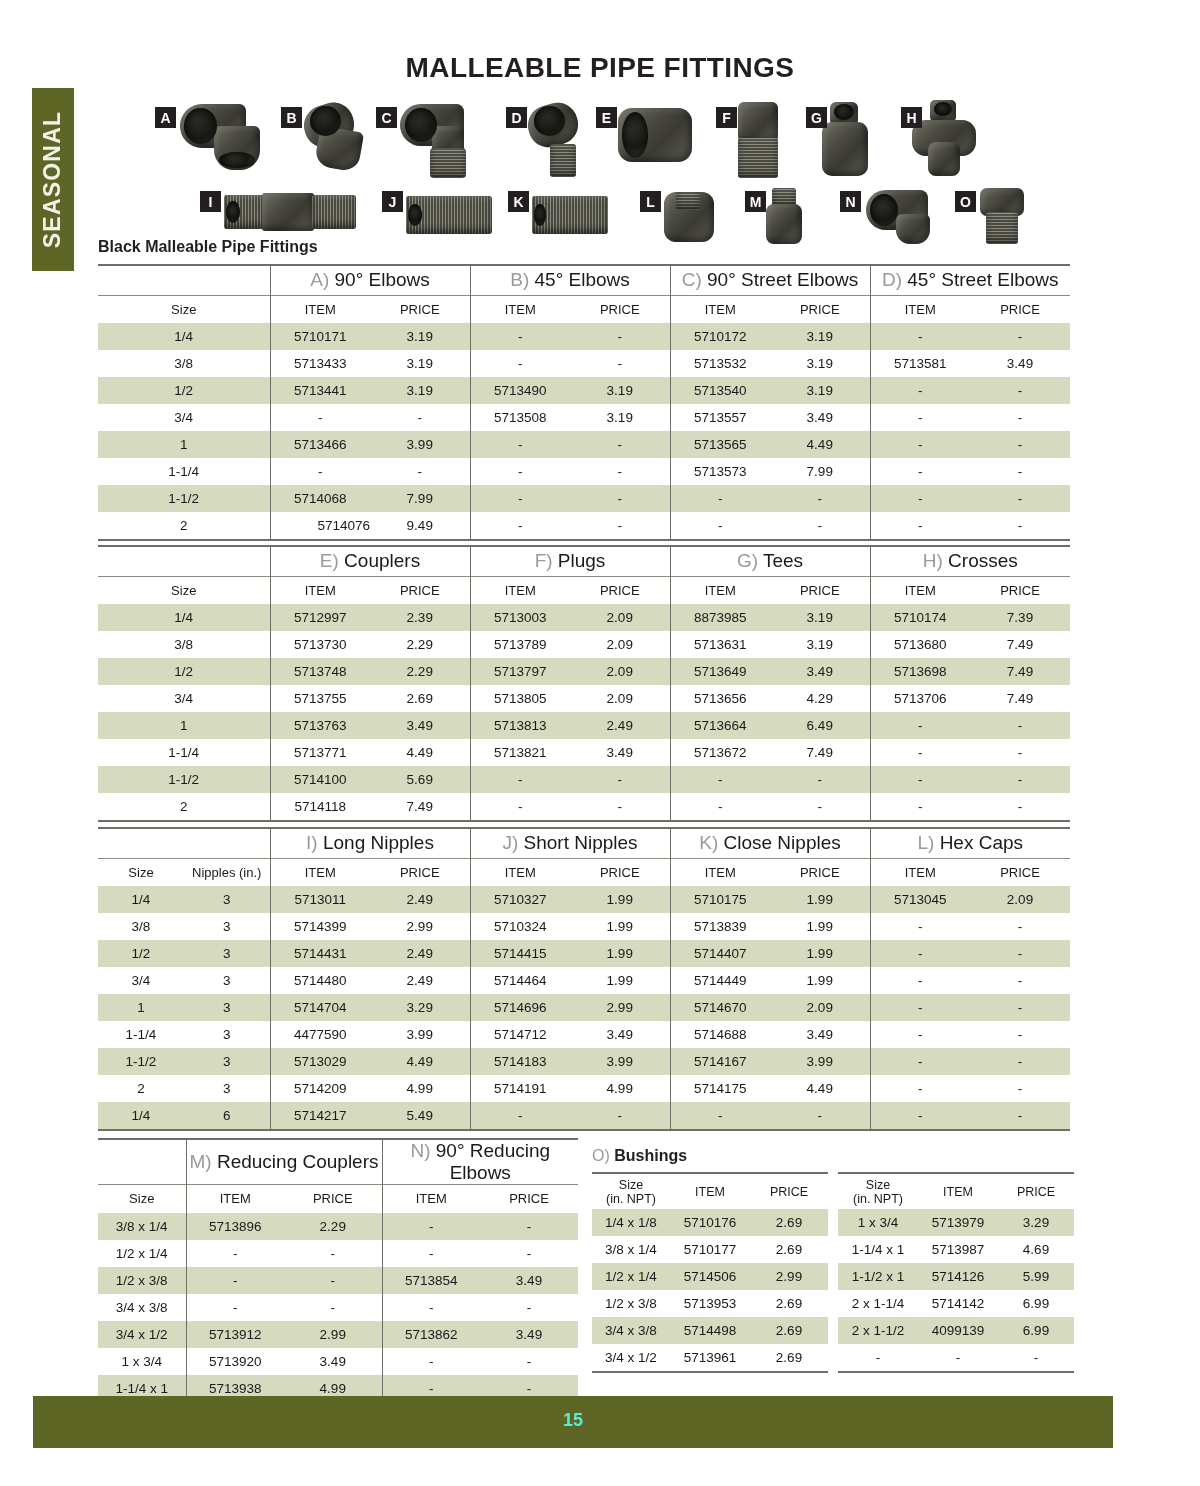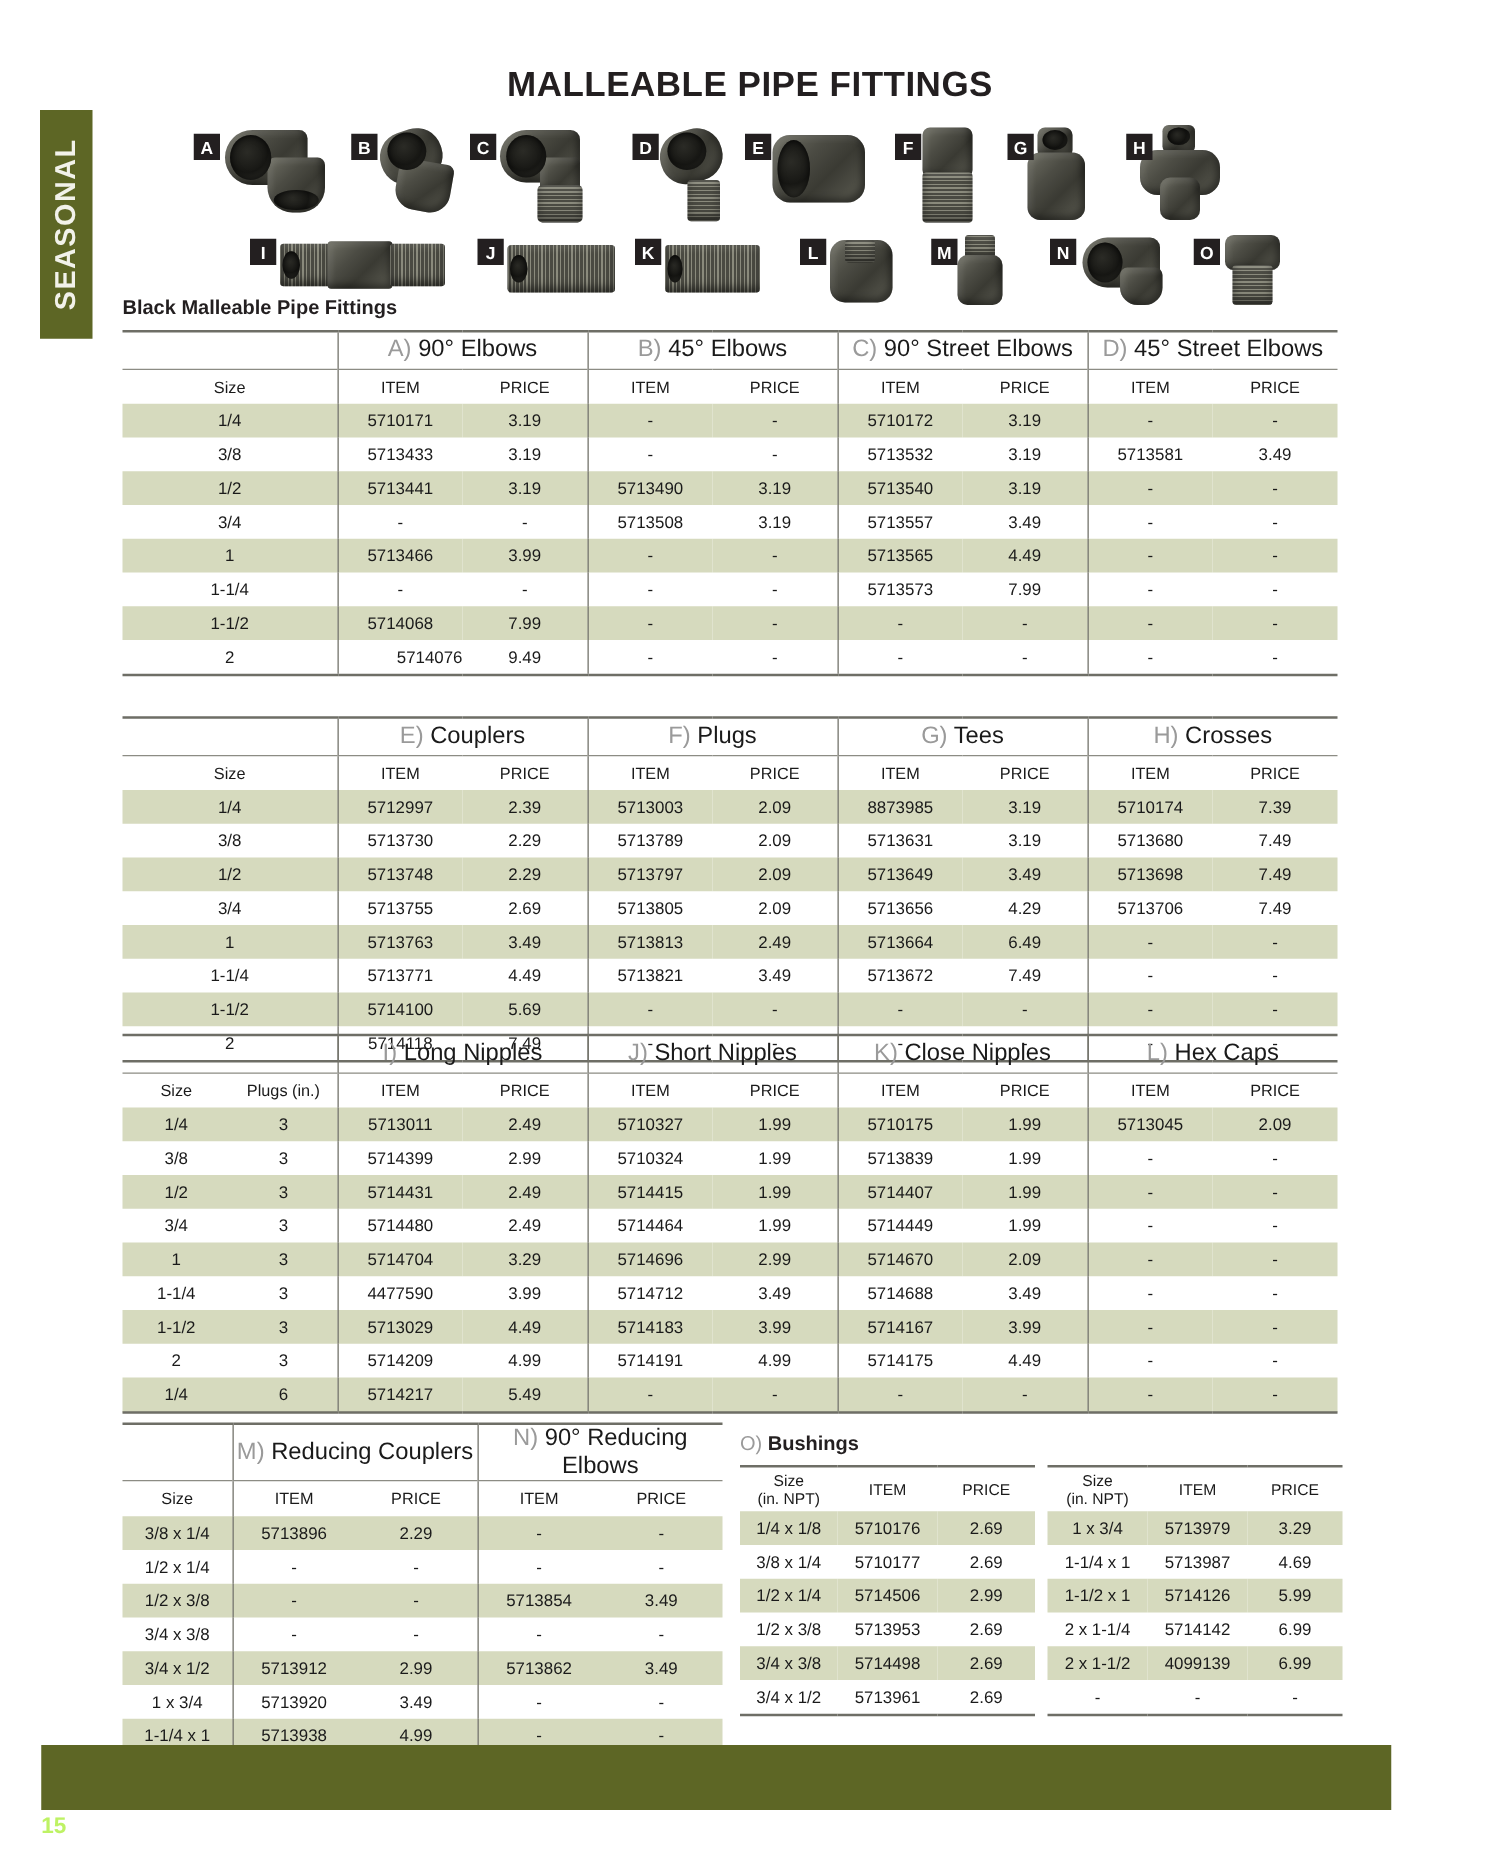--- a/index.html
+++ b/index.html
@@ -175,25 +175,24 @@
     left: 33px;
     top: 1396px;
     width: 1080px;
     height: 52px;
     background: #5d6625;
   }
   #footer-bar .pgnum {
     position: absolute;
     left: 0; right: 0;
     top: 14px;
-    text-align: left;
-    color: #bef264;
+    text-align: center;
+    color: #5eead4;
     font-size: 18px;
     font-weight: bold;
-    margin-top: 40px;
   }
 </style>
 </head>
 <body>
 
 <div id="seasonal-tab">
   <span>SEASONAL</span>
 </div>
 
 <div id="page-title">MALLEABLE PIPE FITTINGS</div>
@@ -422,21 +421,21 @@
         <td class="vsep dash" style="border-bottom: 2px solid rgb(110, 110, 102);">-</td>
         <td class="dash" style="border-bottom: 2px solid rgb(110, 110, 102);">-</td>
         <td class="vsep dash" style="border-bottom: 2px solid rgb(110, 110, 102);">-</td>
         <td class="dash" style="border-bottom: 2px solid rgb(110, 110, 102);">-</td>
         <td class="vsep dash" style="border-bottom: 2px solid rgb(110, 110, 102);">-</td>
         <td class="dash" style="border-bottom: 2px solid rgb(110, 110, 102);">-</td>
       </tr>
     </tbody>
 </table>
 
-<table class="cat" id="table2" style="left:98px; top:573px; width:972px;">
+<table class="cat" id="table2" style="left:98px; top:545px; width:972px;">
   <colgroup>
     <col style="width:172px">
       <col style="width:100px">
       <col style="width:100px">
     <col style="width:100px">
       <col style="width:100px">
     <col style="width:100px">
       <col style="width:100px">
     <col style="width:100px">
       <col style="width:100px">
@@ -569,21 +568,21 @@
   <tbody>
     <tr class="grp-head rule-top">
       <td colspan="2"></td>
       <td colspan="2" class="vsep"><span class="pfx">I)</span> <span>Long Nipples</span></td>
       <td colspan="2" class="vsep"><span class="pfx">J)</span> <span>Short Nipples</span></td>
       <td colspan="2" class="vsep"><span class="pfx">K)</span> <span>Close Nipples</span></td>
       <td colspan="2" class="vsep"><span class="pfx">L)</span> <span>Hex Caps</span></td>
     </tr>
     <tr class="col-head rule-thin">
       <td>Size</td>
-      <td>Plugs (in.)</td>
+      <td>Nipples (in.)</td>
       <td class="vsep">ITEM</td>
       <td>PRICE</td>
       <td class="vsep">ITEM</td>
       <td>PRICE</td>
       <td class="vsep">ITEM</td>
       <td>PRICE</td>
       <td class="vsep">ITEM</td>
       <td>PRICE</td>
     </tr>
   </tbody>

